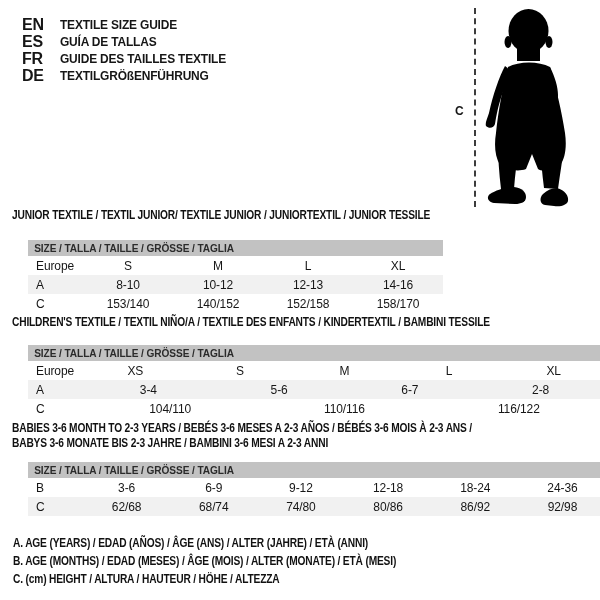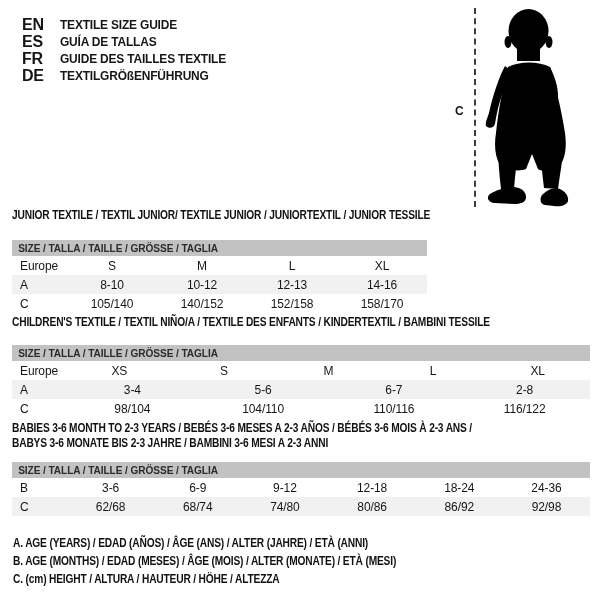--- a/index.html
+++ b/index.html
@@ -25,21 +25,21 @@
   .measure-label{position:absolute;left:455px;top:104px;font-weight:bold;font-size:12px;}
   .silhouette{position:absolute;left:481px;top:5px;}
 
   
   .section{position:absolute;left:12px;}
   .sec-junior{top:208px;width:415px;}
   .sec-children{top:315px;width:578px;}
   .sec-babies{top:421px;width:578px;}
   .t-title{font-weight:bold;font-size:12px;line-height:15px;white-space:nowrap;
            letter-spacing:-.2px;transform:scaleX(.85);transform-origin:0 50%;color:#111;}
-  .tbl{width:100%;}
+  .tbl{width:100%;margin-left:16px;}
   .mt-junior .tbl{margin-top:17px;}
   .mt-children .tbl{margin-top:15px;}
   .mt-babies .tbl{margin-top:11px;}
   .band{height:16px;background:var(--band);display:flex;align-items:center;}
   .band-text{font-weight:bold;font-size:11.5px;padding-left:7px;color:#2b2b2b;
              white-space:nowrap;letter-spacing:-.1px;transform:scaleX(.88);transform-origin:0 50%;}
   .trow{display:flex;height:19px;align-items:center;font-size:12px;letter-spacing:-.1px;}
   .trow.shaded{background:var(--shade);}
   .cell-label{width:55px;padding-left:8px;}
   .cell{flex:1;text-align:center;}
@@ -139,21 +139,21 @@
         </div>
         <div class="trow shaded">
           <span class="cell-label">A</span>
           <span class="cell">8-10</span>
           <span class="cell">10-12</span>
           <span class="cell">12-13</span>
           <span class="cell">14-16</span>
         </div>
         <div class="trow">
           <span class="cell-label">C</span>
-          <span class="cell">105/140</span>
+          <span class="cell">153/140</span>
           <span class="cell">140/152</span>
           <span class="cell">152/158</span>
           <span class="cell">158/170</span>
         </div>
       </div>
     </div>
 
   <div class="section sec-children mt-children">
       <div class="t-title">CHILDREN'S TEXTILE / TEXTIL NIÑO/A / TEXTILE DES ENFANTS / KINDERTEXTIL / BAMBINI TESSILE</div>
       <div class="tbl">
@@ -170,21 +170,20 @@
         </div>
         <div class="trow shaded">
           <span class="cell-label">A</span>
           <span class="cell">3-4</span>
           <span class="cell">5-6</span>
           <span class="cell">6-7</span>
           <span class="cell">2-8</span>
         </div>
         <div class="trow">
           <span class="cell-label">C</span>
-          <span class="cell">98/104</span>
           <span class="cell">104/110</span>
           <span class="cell">110/116</span>
           <span class="cell">116/122</span>
         </div>
       </div>
     </div>
 
   <div class="section sec-babies mt-babies">
       <div class="t-title">BABIES 3-6 MONTH TO 2-3 YEARS / BEBÉS 3-6 MESES A 2-3 AÑOS / BÉBÉS 3-6 MOIS À 2-3 ANS /</div>
       <div class="t-title">BABYS 3-6 MONATE BIS 2-3 JAHRE / BAMBINI 3-6 MESI A 2-3 ANNI</div>

